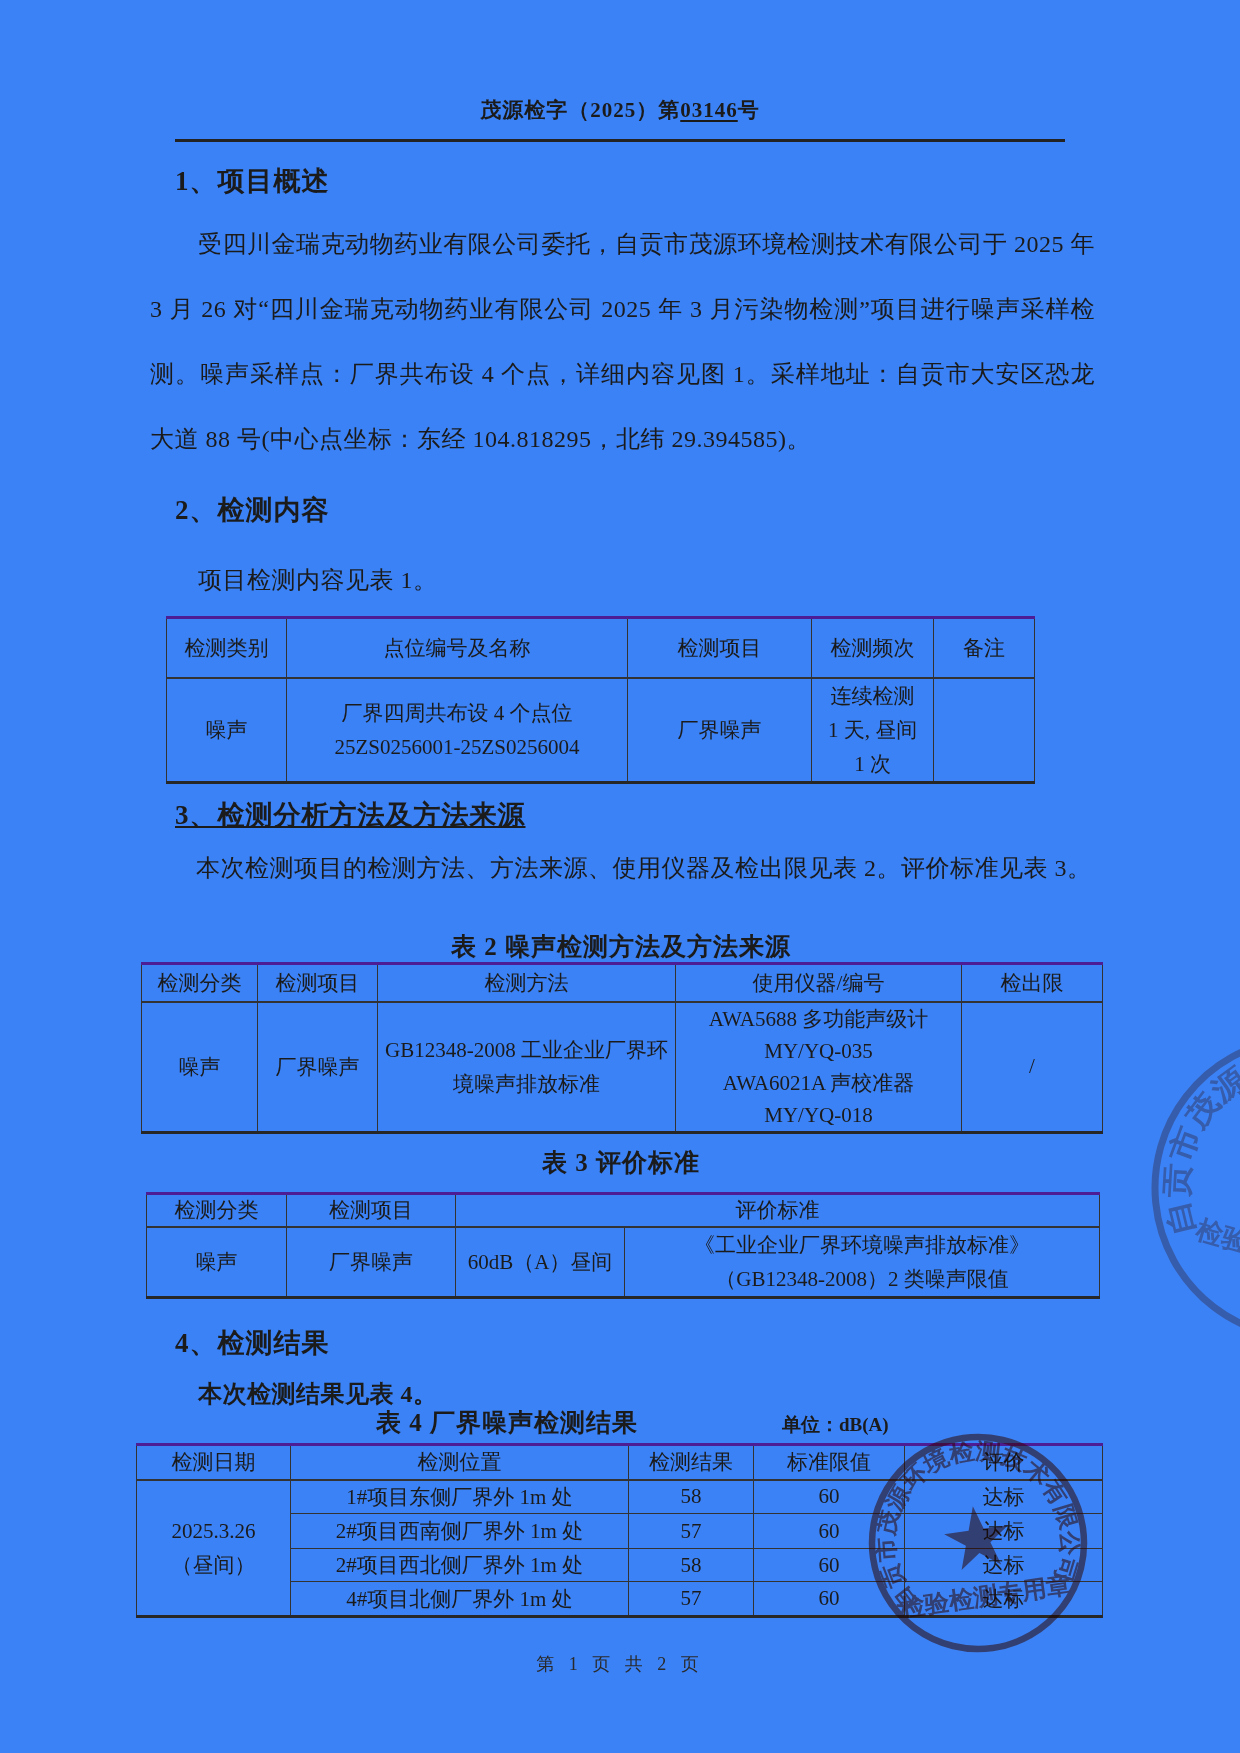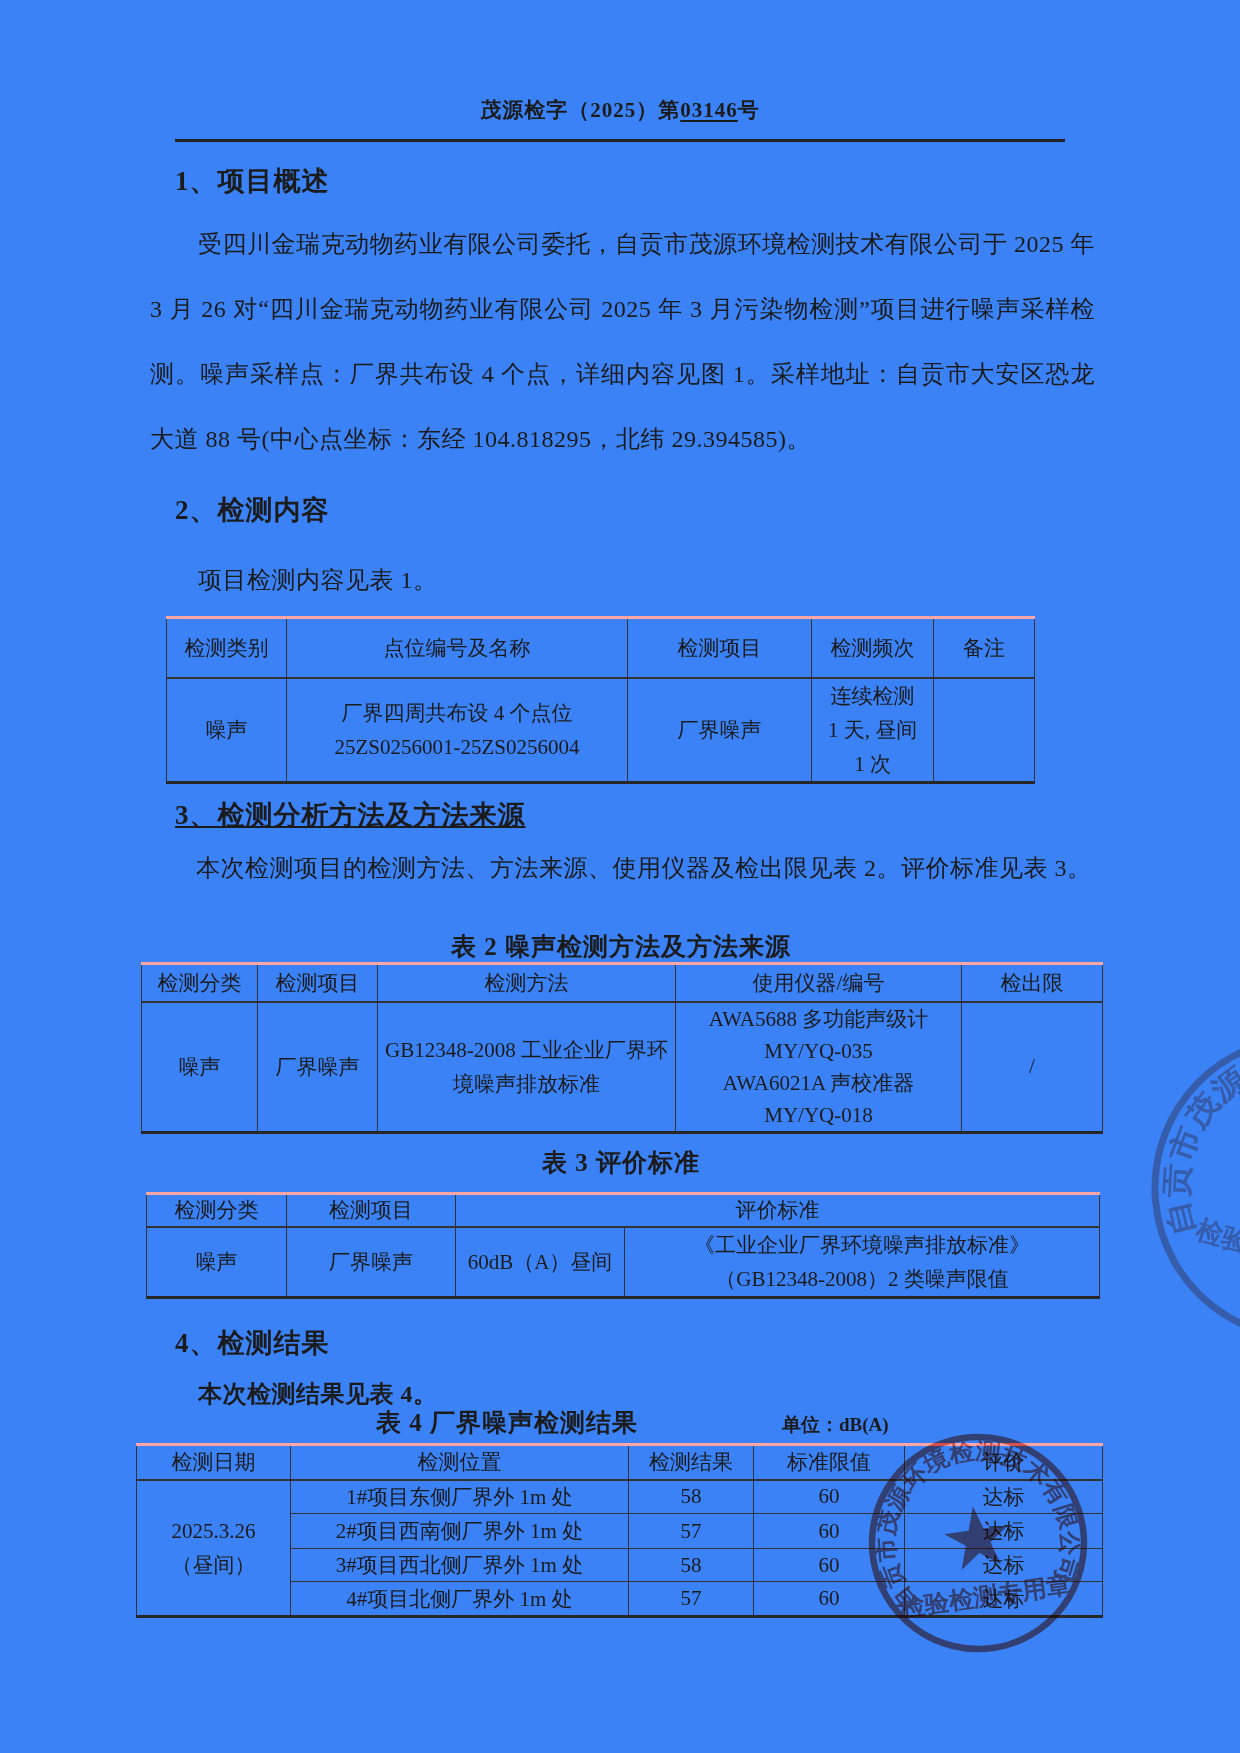--- a/index.html
+++ b/index.html
@@ -34,21 +34,21 @@
   .p3 { top:846px; left:148px; width:952px; line-height:44px; }
   .p4 { top:1378px; left:150px; width:945px; font-weight:bold; }
   .tbl-title { font-weight:bold; font-size:25px; text-align:center; letter-spacing:1px; }
   .t1-title { top:576px; left:166px; width:868px; }
   .t2-title { top:930px; left:140px; width:962px; }
   .t3-title { top:1146px; left:140px; width:962px; }
   .t4-caption { top:1406px; left:136px; width:966px; height:36px; }
   .t4-caption .t4-name { position:absolute; left:240px; top:0; font-weight:bold; font-size:25px; letter-spacing:1px; }
   .t4-caption .t4-unit { position:absolute; left:628px; top:6px; font-weight:bold; font-size:19px;margin-left:18px; }
   table { border-collapse:collapse; table-layout:fixed;
-          border-top:3px solid #fca5a5; border-bottom:3px solid #272727; }
+          border-top:3px solid #4c1d95; border-bottom:3px solid #272727; }
   td { border:1.6px solid #333; text-align:center; vertical-align:middle;
        font-size:21px; padding:0 4px; overflow:hidden; }
   tr.head td { border-bottom-width:2.5px; }
   .t1 { top:616px; left:166px; width:868px; }
   .t2 { top:962px; left:141px; width:961px; }
   .t3 { top:1192px; left:146px; width:953px; }
   .t4 { top:1443px; left:136px; width:966px; }
   .ml { line-height:34px; }   
   .ml2 { line-height:32px; }
   .stamp { pointer-events:none; mix-blend-mode:multiply; }
@@ -203,21 +203,21 @@
       <td>60</td>
       <td>达标</td>
     </tr>
     <tr style="height:35px">
       <td>2#项目西南侧厂界外 1m 处</td>
       <td>57</td>
       <td>60</td>
       <td>达标</td>
     </tr>
     <tr style="height:33px">
-      <td>3#项目西北侧厂界外 1m 处</td>
+      <td>2#项目西北侧厂界外 1m 处</td>
       <td>58</td>
       <td>60</td>
       <td>达标</td>
     </tr>
     <tr style="height:35px">
       <td>4#项目北侧厂界外 1m 处</td>
       <td>57</td>
       <td>60</td>
       <td>达标</td>
     </tr>
@@ -245,14 +245,15 @@
         <path id="seal-edge-arc" d="M 67 232.7 A 118 118 0 1 1 253 232.7" fill="none"></path>
       </defs>
       <text font-size="30" font-weight="bold" font-family="'Liberation Serif','DejaVu Serif',serif">
         <textPath href="#seal-edge-arc" startOffset="0" textLength="520" lengthAdjust="spacingAndGlyphs">自贡市茂源环境检测技术有限公司</textPath>
       </text>
       <polygon points="160,115 169.4,144.1 199.9,144 175.2,161.9 184.7,191 160,173 135.3,191 144.8,161.9 120.1,144 150.6,144.1"></polygon>
       <text x="160" y="238" text-anchor="middle" font-size="27" font-weight="bold" textLength="185" lengthAdjust="spacingAndGlyphs" font-family="'Liberation Serif','DejaVu Serif',serif">检验检测专用章</text>
     </g>
   </svg>
 
+  <div class="abs footer">第 1 页 共 2 页</div>
 
 </div>
 
 </body></html>

